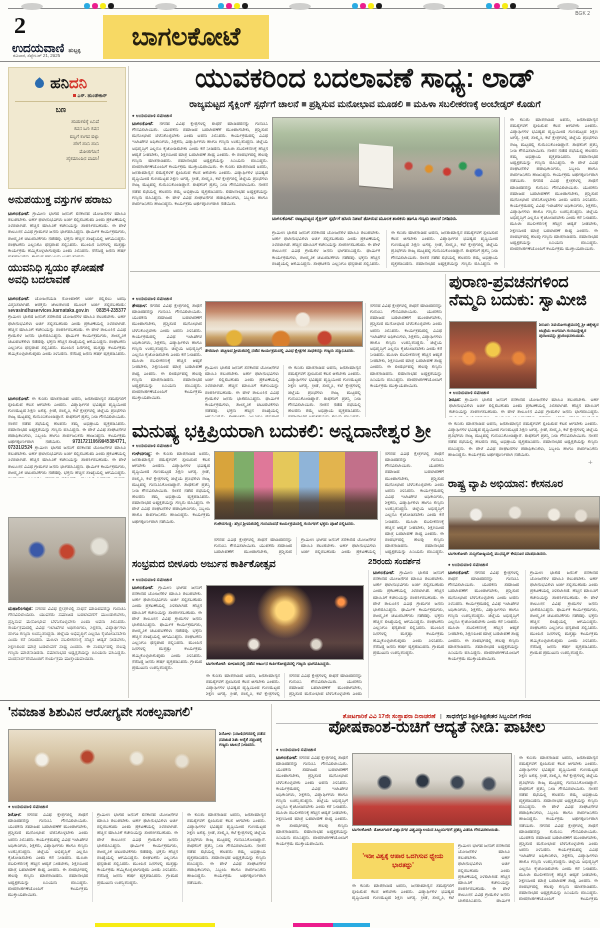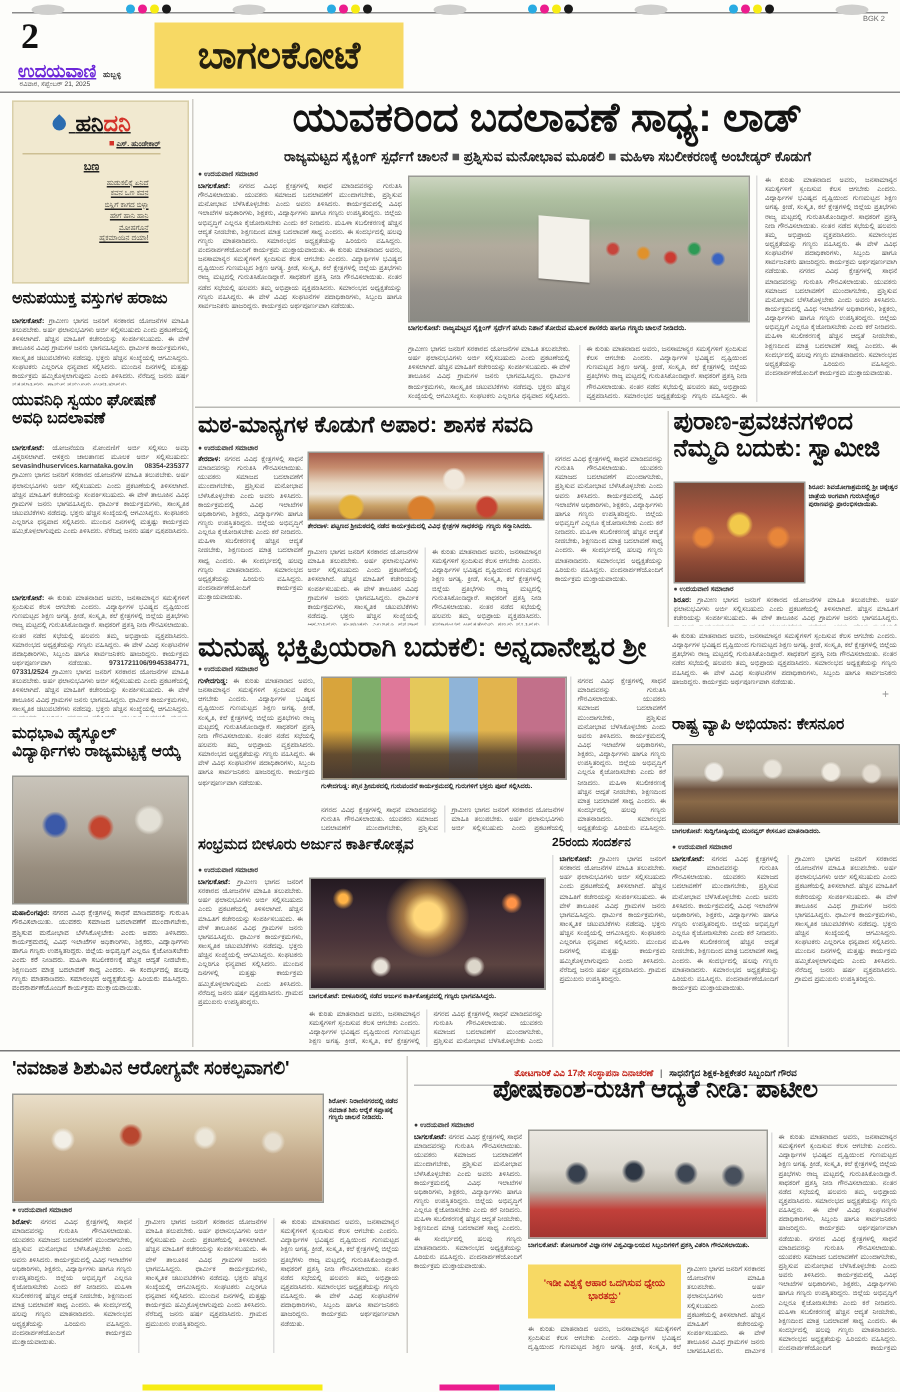--- a/index.html
+++ b/index.html
@@ -9,21 +9,21 @@
   .rule{position:absolute;background:#8a8a8a;}
   .vr{position:absolute;width:1px;background:#d0cec8;}
   .h{font-weight:bold;color:#141414;line-height:1.12;letter-spacing:0;}
   .center{text-align:center;}
   .body{font-size:4.6px;line-height:1.34;color:#3c3c3c;text-align:justify;overflow:hidden;}
   .dl{font-weight:bold;color:#0e0e0e;}
   .by{font-size:4.5px;font-weight:bold;color:#3a3a3a;}
   .cap{font-size:4.7px;font-weight:bold;color:#1c1c1c;line-height:1.3;overflow:hidden;}
   .ph{position:absolute;border:1px solid #9a9a94;overflow:hidden;}
   .sectionbox{position:absolute;display:flex;align-items:center;justify-content:center;background:#f7d964;}
-  .hanibox{position:absolute;background:#f1e9d0;border:1px solid #d9cfa9;padding:6px 18px 4px 6px;box-sizing:border-box;text-decoration:underline;}
+  .hanibox{position:absolute;background:#f1e9d0;border:1px solid #d9cfa9;padding:6px 18px 4px 6px;box-sizing:border-box;}
   .drop{display:inline-block;width:9px;height:9px;background:#2b6cb0;border-radius:50% 0 50% 50%;transform:rotate(-45deg);margin-right:2px;}
   .sq{display:inline-block;width:3px;height:3px;background:#d4332a;margin-right:2px;vertical-align:middle;}
   .poem{font-size:4.8px;line-height:1.55;color:#41403a;text-align:right;padding-right:8px;}
   .kicker{font-size:6px;font-weight:bold;line-height:1.1;}
   .quotebox{position:absolute;background:#f7d964;display:flex;align-items:center;justify-content:center;
             text-align:center;font-weight:bold;color:#c22016;font-size:6.4px;line-height:1.35;padding:3px;box-sizing:border-box;}
   .marks{position:absolute;left:0;top:906;width:600px;height:12px;display:flex;align-items:center;justify-content:space-around;}
   .ell{width:22px;height:7px;background:#cfcfcd;border-radius:50%;}
   .cmyk{display:flex;gap:2px;}
   .cmyk i{width:6px;height:6px;border-radius:50%;display:block;}
@@ -86,21 +86,21 @@
 </head>
 <body>
 
 <div class="page">
 
   <div class="rule" style="left:8px;top:8px;width:584px;height:1px;"></div>
   <div class="abs" style="right:10px;top:10px;font-size:5px;color:#666;">BGK 2</div>
 
   <div class="abs" style="left:14px;top:12px;font-family:'Liberation Serif',serif;font-size:24px;font-weight:bold;color:#111;">2</div>
   <div class="abs" style="left:12px;top:38px;">
-    <span style="font-size:12px;font-weight:bold;color:#6d28d9;text-decoration:underline;">ಉದಯವಾಣಿ</span>
+    <span style="font-size:12px;font-weight:bold;color:#0f172a;">ಉದಯವಾಣಿ</span>
     <span style="font-size:5px;font-weight:bold;color:#333;">ಹುಬ್ಬಳ್ಳಿ</span>
   </div>
   <div class="abs" style="left:13px;top:53px;font-size:4.4px;color:#3a3a3a;">ರವಿವಾರ, ಸೆಪ್ಟೆಂಬರ್ 21, 2025</div>
 
   <div class="sectionbox" style="left:103px;top:15px;width:166px;height:44px;">
     <span style="font-size:25px;font-weight:bold;color:#26200f;">ಬಾಗಲಕೋಟೆ</span>
   </div>
   <div class="rule" style="left:0;top:61px;width:600px;height:1px;"></div>
 
   <div class="vr" style="left:128px;top:66px;height:632px;"></div>
@@ -139,21 +139,20 @@
     <span>ಗ್ರಾಮೀಣ ಭಾಗದ ಜನರಿಗೆ ಸರಕಾರದ ಯೋಜನೆಗಳ ಮಾಹಿತಿ ತಲುಪಬೇಕು. ಅರ್ಹ ಫಲಾನುಭವಿಗಳು ಅರ್ಜಿ ಸಲ್ಲಿಸಬಹುದು ಎಂದು ಪ್ರಕಟಣೆಯಲ್ಲಿ ತಿಳಿಸಲಾಗಿದೆ. ಹೆಚ್ಚಿನ ಮಾಹಿತಿಗೆ ಕಚೇರಿಯನ್ನು ಸಂಪರ್ಕಿಸಬಹುದು. ಈ ವೇಳೆ ತಾಲೂಕಿನ ವಿವಿಧ ಗ್ರಾಮಗಳ ಜನರು ಭಾಗವಹಿಸಿದ್ದರು. ಧಾರ್ಮಿಕ ಕಾರ್ಯಕ್ರಮಗಳು, ಸಾಂಸ್ಕೃತಿಕ ಚಟುವಟಿಕೆಗಳು ನಡೆದವು. ಭಕ್ತರು ಹೆಚ್ಚಿನ ಸಂಖ್ಯೆಯಲ್ಲಿ ಆಗಮಿಸಿದ್ದರು. ಸಂಘಟಕರು ಎಲ್ಲರಿಗೂ ಧನ್ಯವಾದ ಸಲ್ಲಿಸಿದರು. ಮುಂದಿನ ದಿನಗಳಲ್ಲಿ ಮತ್ತಷ್ಟು ಕಾರ್ಯಕ್ರಮ ಹಮ್ಮಿಕೊಳ್ಳಲಾಗುವುದು ಎಂದು ತಿಳಿಸಿದರು. ನೆರೆದಿದ್ದ ಜನರು ಹರ್ಷ ವ್ಯಕ್ತಪಡಿಸಿದರು. ಗ್ರಾಮದ ಪ್ರಮುಖರು ಉಪಸ್ಥಿತರಿದ್ದರು.</span>
   </div>
 
   <div class="abs body" style="left:8px;top:396px;width:118px;height:82px;">
     <b class="dl">ಬಾಗಲಕೋಟೆ:</b>
     <span>ಈ ಕುರಿತು ಮಾತನಾಡಿದ ಅವರು, ಜನಸಾಮಾನ್ಯರ ಸಮಸ್ಯೆಗಳಿಗೆ ಸ್ಪಂದಿಸುವ ಕೆಲಸ ಆಗಬೇಕು ಎಂದರು. ವಿದ್ಯಾರ್ಥಿಗಳ ಭವಿಷ್ಯದ ದೃಷ್ಟಿಯಿಂದ ಗುಣಮಟ್ಟದ ಶಿಕ್ಷಣ ಅಗತ್ಯ. ಕ್ರೀಡೆ, ಸಂಸ್ಕೃತಿ, ಕಲೆ ಕ್ಷೇತ್ರಗಳಲ್ಲಿ ಜಿಲ್ಲೆಯ ಪ್ರತಿಭೆಗಳು ರಾಜ್ಯ ಮಟ್ಟದಲ್ಲಿ ಗುರುತಿಸಿಕೊಂಡಿದ್ದಾರೆ. ಸಾಧಕರಿಗೆ ಪ್ರಶಸ್ತಿ ನೀಡಿ ಗೌರವಿಸಲಾಯಿತು. ನಂತರ ನಡೆದ ಸಭೆಯಲ್ಲಿ ಹಲವರು ತಮ್ಮ ಅಭಿಪ್ರಾಯ ವ್ಯಕ್ತಪಡಿಸಿದರು. ಸಮಾರಂಭದ ಅಧ್ಯಕ್ಷತೆಯನ್ನು ಗಣ್ಯರು ವಹಿಸಿದ್ದರು. ಈ ವೇಳೆ ವಿವಿಧ ಸಂಘಟನೆಗಳ ಪದಾಧಿಕಾರಿಗಳು, ಸಿಬ್ಬಂದಿ ಹಾಗೂ ಸಾರ್ವಜನಿಕರು ಹಾಜರಿದ್ದರು. ಕಾರ್ಯಕ್ರಮ ಅರ್ಥಪೂರ್ಣವಾಗಿ ನಡೆಯಿತು.</span>
     <b>9731721106/9945384771, 07331/2524</b>
     <span>ಗ್ರಾಮೀಣ ಭಾಗದ ಜನರಿಗೆ ಸರಕಾರದ ಯೋಜನೆಗಳ ಮಾಹಿತಿ ತಲುಪಬೇಕು. ಅರ್ಹ ಫಲಾನುಭವಿಗಳು ಅರ್ಜಿ ಸಲ್ಲಿಸಬಹುದು ಎಂದು ಪ್ರಕಟಣೆಯಲ್ಲಿ ತಿಳಿಸಲಾಗಿದೆ. ಹೆಚ್ಚಿನ ಮಾಹಿತಿಗೆ ಕಚೇರಿಯನ್ನು ಸಂಪರ್ಕಿಸಬಹುದು. ಈ ವೇಳೆ ತಾಲೂಕಿನ ವಿವಿಧ ಗ್ರಾಮಗಳ ಜನರು ಭಾಗವಹಿಸಿದ್ದರು. ಧಾರ್ಮಿಕ ಕಾರ್ಯಕ್ರಮಗಳು, ಸಾಂಸ್ಕೃತಿಕ ಚಟುವಟಿಕೆಗಳು ನಡೆದವು. ಭಕ್ತರು ಹೆಚ್ಚಿನ ಸಂಖ್ಯೆಯಲ್ಲಿ ಆಗಮಿಸಿದ್ದರು. ಸಂಘಟಕರು ಎಲ್ಲರಿಗೂ ಧನ್ಯವಾದ ಸಲ್ಲಿಸಿದರು. ಮುಂದಿನ ದಿನಗಳಲ್ಲಿ ಮತ್ತಷ್ಟು ಕಾರ್ಯಕ್ರಮ ಹಮ್ಮಿಕೊಳ್ಳಲಾಗುವುದು ಎಂದು ತಿಳಿಸಿದರು. ನೆರೆದಿದ್ದ ಜನರು ಹರ್ಷ ವ್ಯಕ್ತಪಡಿಸಿದರು. ಗ್ರಾಮದ ಪ್ರಮುಖರು ಉಪಸ್ಥಿತರಿದ್ದರು.</span>
   </div>
 
-  <div class="abs h" style="left:8px;top:484px;width:118px;font-size:10.5px;">ಮಧಭಾವಿ ಹೈಸ್ಕೂಲ್ ವಿದ್ಯಾರ್ಥಿಗಳು ರಾಜ್ಯಮಟ್ಟಕ್ಕೆ ಆಯ್ಕೆ</div>
   <div class="ph ph-mudhol" style="left:8px;top:517px;width:116px;height:84px;"></div>
   <div class="abs body" style="left:8px;top:606px;width:118px;height:88px;font-size:4.7px;">
     <b class="dl">ಮಹಾಲಿಂಗಪುರ:</b> <span>ನಗರದ ವಿವಿಧ ಕ್ಷೇತ್ರಗಳಲ್ಲಿ ಸಾಧನೆ ಮಾಡಿದವರನ್ನು ಗುರುತಿಸಿ ಗೌರವಿಸಲಾಯಿತು. ಯುವಕರು ಸಮಾಜದ ಬದಲಾವಣೆಗೆ ಮುಂದಾಗಬೇಕು, ಪ್ರಶ್ನಿಸುವ ಮನೋಭಾವ ಬೆಳೆಸಿಕೊಳ್ಳಬೇಕು ಎಂದು ಅವರು ತಿಳಿಸಿದರು. ಕಾರ್ಯಕ್ರಮದಲ್ಲಿ ವಿವಿಧ ಇಲಾಖೆಗಳ ಅಧಿಕಾರಿಗಳು, ಶಿಕ್ಷಕರು, ವಿದ್ಯಾರ್ಥಿಗಳು ಹಾಗೂ ಗಣ್ಯರು ಉಪಸ್ಥಿತರಿದ್ದರು. ಜಿಲ್ಲೆಯ ಅಭಿವೃದ್ಧಿಗೆ ಎಲ್ಲರೂ ಕೈಜೋಡಿಸಬೇಕು ಎಂದು ಕರೆ ನೀಡಿದರು. ಮಹಿಳಾ ಸಬಲೀಕರಣಕ್ಕೆ ಹೆಚ್ಚಿನ ಆದ್ಯತೆ ನೀಡಬೇಕು, ಶಿಕ್ಷಣದಿಂದ ಮಾತ್ರ ಬದಲಾವಣೆ ಸಾಧ್ಯ ಎಂದರು. ಈ ಸಂದರ್ಭದಲ್ಲಿ ಹಲವು ಗಣ್ಯರು ಮಾತನಾಡಿದರು. ಸಮಾರಂಭದ ಅಧ್ಯಕ್ಷತೆಯನ್ನು ಹಿರಿಯರು ವಹಿಸಿದ್ದರು. ವಂದನಾರ್ಪಣೆಯೊಂದಿಗೆ ಕಾರ್ಯಕ್ರಮ ಮುಕ್ತಾಯವಾಯಿತು.</span>
   </div>
 
   <div class="abs h center" style="left:132px;top:63px;width:466px;font-size:27px;">ಯುವಕರಿಂದ ಬದಲಾವಣೆ ಸಾಧ್ಯ: ಲಾಡ್</div>
   <div class="abs h center" style="left:130px;top:99px;width:470px;font-size:9px;color:#222;text-align:center;">
     <span>ರಾಜ್ಯಮಟ್ಟದ ಸೈಕ್ಲಿಂಗ್ ಸ್ಪರ್ಧೆಗೆ ಚಾಲನೆ</span>
     <span style="color:#555;">■</span>
     <span>ಪ್ರಶ್ನಿಸುವ ಮನೋಭಾವ ಮೂಡಲಿ</span>
@@ -175,21 +174,20 @@
 
   <div class="abs body" style="left:272px;top:230px;width:108px;height:38px;">ಗ್ರಾಮೀಣ ಭಾಗದ ಜನರಿಗೆ ಸರಕಾರದ ಯೋಜನೆಗಳ ಮಾಹಿತಿ ತಲುಪಬೇಕು. ಅರ್ಹ ಫಲಾನುಭವಿಗಳು ಅರ್ಜಿ ಸಲ್ಲಿಸಬಹುದು ಎಂದು ಪ್ರಕಟಣೆಯಲ್ಲಿ ತಿಳಿಸಲಾಗಿದೆ. ಹೆಚ್ಚಿನ ಮಾಹಿತಿಗೆ ಕಚೇರಿಯನ್ನು ಸಂಪರ್ಕಿಸಬಹುದು. ಈ ವೇಳೆ ತಾಲೂಕಿನ ವಿವಿಧ ಗ್ರಾಮಗಳ ಜನರು ಭಾಗವಹಿಸಿದ್ದರು. ಧಾರ್ಮಿಕ ಕಾರ್ಯಕ್ರಮಗಳು, ಸಾಂಸ್ಕೃತಿಕ ಚಟುವಟಿಕೆಗಳು ನಡೆದವು. ಭಕ್ತರು ಹೆಚ್ಚಿನ ಸಂಖ್ಯೆಯಲ್ಲಿ ಆಗಮಿಸಿದ್ದರು. ಸಂಘಟಕರು ಎಲ್ಲರಿಗೂ ಧನ್ಯವಾದ ಸಲ್ಲಿಸಿದರು. ಮುಂದಿನ ದಿನಗಳಲ್ಲಿ ಮತ್ತಷ್ಟು ಕಾರ್ಯಕ್ರಮ ಹಮ್ಮಿಕೊಳ್ಳಲಾಗುವುದು ಎಂದು ತಿಳಿಸಿದರು. ನೆರೆದಿದ್ದ ಜನರು ಹರ್ಷ ವ್ಯಕ್ತಪಡಿಸಿದರು. ಗ್ರಾಮದ ಪ್ರಮುಖರು ಉಪಸ್ಥಿತರಿದ್ದರು.</div>
   <div class="abs body" style="left:386px;top:230px;width:112px;height:38px;border-left:1px solid #ddd;padding-left:4px;box-sizing:border-box;">ಈ ಕುರಿತು ಮಾತನಾಡಿದ ಅವರು, ಜನಸಾಮಾನ್ಯರ ಸಮಸ್ಯೆಗಳಿಗೆ ಸ್ಪಂದಿಸುವ ಕೆಲಸ ಆಗಬೇಕು ಎಂದರು. ವಿದ್ಯಾರ್ಥಿಗಳ ಭವಿಷ್ಯದ ದೃಷ್ಟಿಯಿಂದ ಗುಣಮಟ್ಟದ ಶಿಕ್ಷಣ ಅಗತ್ಯ. ಕ್ರೀಡೆ, ಸಂಸ್ಕೃತಿ, ಕಲೆ ಕ್ಷೇತ್ರಗಳಲ್ಲಿ ಜಿಲ್ಲೆಯ ಪ್ರತಿಭೆಗಳು ರಾಜ್ಯ ಮಟ್ಟದಲ್ಲಿ ಗುರುತಿಸಿಕೊಂಡಿದ್ದಾರೆ. ಸಾಧಕರಿಗೆ ಪ್ರಶಸ್ತಿ ನೀಡಿ ಗೌರವಿಸಲಾಯಿತು. ನಂತರ ನಡೆದ ಸಭೆಯಲ್ಲಿ ಹಲವರು ತಮ್ಮ ಅಭಿಪ್ರಾಯ ವ್ಯಕ್ತಪಡಿಸಿದರು. ಸಮಾರಂಭದ ಅಧ್ಯಕ್ಷತೆಯನ್ನು ಗಣ್ಯರು ವಹಿಸಿದ್ದರು. ಈ ವೇಳೆ ವಿವಿಧ ಸಂಘಟನೆಗಳ ಪದಾಧಿಕಾರಿಗಳು, ಸಿಬ್ಬಂದಿ ಹಾಗೂ ಸಾರ್ವಜನಿಕರು ಹಾಜರಿದ್ದರು. ಕಾರ್ಯಕ್ರಮ ಅರ್ಥಪೂರ್ಣವಾಗಿ ನಡೆಯಿತು.</div>
   <div class="abs body" style="left:504px;top:117px;width:94px;height:151px;border-left:1px solid #ddd;padding-left:5px;box-sizing:border-box;">
     <span>ಈ ಕುರಿತು ಮಾತನಾಡಿದ ಅವರು, ಜನಸಾಮಾನ್ಯರ ಸಮಸ್ಯೆಗಳಿಗೆ ಸ್ಪಂದಿಸುವ ಕೆಲಸ ಆಗಬೇಕು ಎಂದರು. ವಿದ್ಯಾರ್ಥಿಗಳ ಭವಿಷ್ಯದ ದೃಷ್ಟಿಯಿಂದ ಗುಣಮಟ್ಟದ ಶಿಕ್ಷಣ ಅಗತ್ಯ. ಕ್ರೀಡೆ, ಸಂಸ್ಕೃತಿ, ಕಲೆ ಕ್ಷೇತ್ರಗಳಲ್ಲಿ ಜಿಲ್ಲೆಯ ಪ್ರತಿಭೆಗಳು ರಾಜ್ಯ ಮಟ್ಟದಲ್ಲಿ ಗುರುತಿಸಿಕೊಂಡಿದ್ದಾರೆ. ಸಾಧಕರಿಗೆ ಪ್ರಶಸ್ತಿ ನೀಡಿ ಗೌರವಿಸಲಾಯಿತು. ನಂತರ ನಡೆದ ಸಭೆಯಲ್ಲಿ ಹಲವರು ತಮ್ಮ ಅಭಿಪ್ರಾಯ ವ್ಯಕ್ತಪಡಿಸಿದರು. ಸಮಾರಂಭದ ಅಧ್ಯಕ್ಷತೆಯನ್ನು ಗಣ್ಯರು ವಹಿಸಿದ್ದರು. ಈ ವೇಳೆ ವಿವಿಧ ಸಂಘಟನೆಗಳ ಪದಾಧಿಕಾರಿಗಳು, ಸಿಬ್ಬಂದಿ ಹಾಗೂ ಸಾರ್ವಜನಿಕರು ಹಾಜರಿದ್ದರು. ಕಾರ್ಯಕ್ರಮ ಅರ್ಥಪೂರ್ಣವಾಗಿ ನಡೆಯಿತು.</span>
     <span>ನಗರದ ವಿವಿಧ ಕ್ಷೇತ್ರಗಳಲ್ಲಿ ಸಾಧನೆ ಮಾಡಿದವರನ್ನು ಗುರುತಿಸಿ ಗೌರವಿಸಲಾಯಿತು. ಯುವಕರು ಸಮಾಜದ ಬದಲಾವಣೆಗೆ ಮುಂದಾಗಬೇಕು, ಪ್ರಶ್ನಿಸುವ ಮನೋಭಾವ ಬೆಳೆಸಿಕೊಳ್ಳಬೇಕು ಎಂದು ಅವರು ತಿಳಿಸಿದರು. ಕಾರ್ಯಕ್ರಮದಲ್ಲಿ ವಿವಿಧ ಇಲಾಖೆಗಳ ಅಧಿಕಾರಿಗಳು, ಶಿಕ್ಷಕರು, ವಿದ್ಯಾರ್ಥಿಗಳು ಹಾಗೂ ಗಣ್ಯರು ಉಪಸ್ಥಿತರಿದ್ದರು. ಜಿಲ್ಲೆಯ ಅಭಿವೃದ್ಧಿಗೆ ಎಲ್ಲರೂ ಕೈಜೋಡಿಸಬೇಕು ಎಂದು ಕರೆ ನೀಡಿದರು. ಮಹಿಳಾ ಸಬಲೀಕರಣಕ್ಕೆ ಹೆಚ್ಚಿನ ಆದ್ಯತೆ ನೀಡಬೇಕು, ಶಿಕ್ಷಣದಿಂದ ಮಾತ್ರ ಬದಲಾವಣೆ ಸಾಧ್ಯ ಎಂದರು. ಈ ಸಂದರ್ಭದಲ್ಲಿ ಹಲವು ಗಣ್ಯರು ಮಾತನಾಡಿದರು. ಸಮಾರಂಭದ ಅಧ್ಯಕ್ಷತೆಯನ್ನು ಹಿರಿಯರು ವಹಿಸಿದ್ದರು. ವಂದನಾರ್ಪಣೆಯೊಂದಿಗೆ ಕಾರ್ಯಕ್ರಮ ಮುಕ್ತಾಯವಾಯಿತು.</span>
   </div>
 
   <div class="rule" style="left:130px;top:271px;width:470px;height:1px;background:#b9b9b4;"></div>
 
-  <div class="abs h" style="left:132px;top:276px;width:320px;font-size:15px;">ಮಠ-ಮಾನ್ಯಗಳ ಕೊಡುಗೆ ಅಪಾರ: ಶಾಸಕ ಸವದಿ</div>
   <div class="abs by" style="left:132px;top:296px;">● ಉದಯವಾಣಿ ಸಮಾಚಾರ</div>
   <div class="abs body" style="left:132px;top:303px;width:70px;height:114px;">
     <b class="dl">ತೇರದಾಳ:</b> <span>ನಗರದ ವಿವಿಧ ಕ್ಷೇತ್ರಗಳಲ್ಲಿ ಸಾಧನೆ ಮಾಡಿದವರನ್ನು ಗುರುತಿಸಿ ಗೌರವಿಸಲಾಯಿತು. ಯುವಕರು ಸಮಾಜದ ಬದಲಾವಣೆಗೆ ಮುಂದಾಗಬೇಕು, ಪ್ರಶ್ನಿಸುವ ಮನೋಭಾವ ಬೆಳೆಸಿಕೊಳ್ಳಬೇಕು ಎಂದು ಅವರು ತಿಳಿಸಿದರು. ಕಾರ್ಯಕ್ರಮದಲ್ಲಿ ವಿವಿಧ ಇಲಾಖೆಗಳ ಅಧಿಕಾರಿಗಳು, ಶಿಕ್ಷಕರು, ವಿದ್ಯಾರ್ಥಿಗಳು ಹಾಗೂ ಗಣ್ಯರು ಉಪಸ್ಥಿತರಿದ್ದರು. ಜಿಲ್ಲೆಯ ಅಭಿವೃದ್ಧಿಗೆ ಎಲ್ಲರೂ ಕೈಜೋಡಿಸಬೇಕು ಎಂದು ಕರೆ ನೀಡಿದರು. ಮಹಿಳಾ ಸಬಲೀಕರಣಕ್ಕೆ ಹೆಚ್ಚಿನ ಆದ್ಯತೆ ನೀಡಬೇಕು, ಶಿಕ್ಷಣದಿಂದ ಮಾತ್ರ ಬದಲಾವಣೆ ಸಾಧ್ಯ ಎಂದರು. ಈ ಸಂದರ್ಭದಲ್ಲಿ ಹಲವು ಗಣ್ಯರು ಮಾತನಾಡಿದರು. ಸಮಾರಂಭದ ಅಧ್ಯಕ್ಷತೆಯನ್ನು ಹಿರಿಯರು ವಹಿಸಿದ್ದರು. ವಂದನಾರ್ಪಣೆಯೊಂದಿಗೆ ಕಾರ್ಯಕ್ರಮ ಮುಕ್ತಾಯವಾಯಿತು.</span>
   </div>
   <div class="ph ph-stage" style="left:205px;top:301px;width:156px;height:44px;"></div>
   <div class="abs cap" style="left:205px;top:348px;width:156px;height:14px;font-size:4.4px;">ತೇರದಾಳ: ಪಟ್ಟಣದ ಶ್ರೀಮಠದಲ್ಲಿ ನಡೆದ ಕಾರ್ಯಕ್ರಮದಲ್ಲಿ ವಿವಿಧ ಕ್ಷೇತ್ರಗಳ ಸಾಧಕರನ್ನು ಗಣ್ಯರು ಸನ್ಮಾನಿಸಿದರು.</div>
   <div class="abs body" style="left:205px;top:365px;width:74px;height:52px;">ಗ್ರಾಮೀಣ ಭಾಗದ ಜನರಿಗೆ ಸರಕಾರದ ಯೋಜನೆಗಳ ಮಾಹಿತಿ ತಲುಪಬೇಕು. ಅರ್ಹ ಫಲಾನುಭವಿಗಳು ಅರ್ಜಿ ಸಲ್ಲಿಸಬಹುದು ಎಂದು ಪ್ರಕಟಣೆಯಲ್ಲಿ ತಿಳಿಸಲಾಗಿದೆ. ಹೆಚ್ಚಿನ ಮಾಹಿತಿಗೆ ಕಚೇರಿಯನ್ನು ಸಂಪರ್ಕಿಸಬಹುದು. ಈ ವೇಳೆ ತಾಲೂಕಿನ ವಿವಿಧ ಗ್ರಾಮಗಳ ಜನರು ಭಾಗವಹಿಸಿದ್ದರು. ಧಾರ್ಮಿಕ ಕಾರ್ಯಕ್ರಮಗಳು, ಸಾಂಸ್ಕೃತಿಕ ಚಟುವಟಿಕೆಗಳು ನಡೆದವು. ಭಕ್ತರು ಹೆಚ್ಚಿನ ಸಂಖ್ಯೆಯಲ್ಲಿ ಆಗಮಿಸಿದ್ದರು. ಸಂಘಟಕರು ಎಲ್ಲರಿಗೂ ಧನ್ಯವಾದ ಸಲ್ಲಿಸಿದರು. ಮುಂದಿನ ದಿನಗಳಲ್ಲಿ ಮತ್ತಷ್ಟು ಕಾರ್ಯಕ್ರಮ ಹಮ್ಮಿಕೊಳ್ಳಲಾಗುವುದು ಎಂದು ತಿಳಿಸಿದರು. ನೆರೆದಿದ್ದ ಜನರು ಹರ್ಷ ವ್ಯಕ್ತಪಡಿಸಿದರು. ಗ್ರಾಮದ ಪ್ರಮುಖರು ಉಪಸ್ಥಿತರಿದ್ದರು.</div>
   <div class="abs body" style="left:283px;top:365px;width:78px;height:52px;border-left:1px solid #ddd;padding-left:4px;box-sizing:border-box;">ಈ ಕುರಿತು ಮಾತನಾಡಿದ ಅವರು, ಜನಸಾಮಾನ್ಯರ ಸಮಸ್ಯೆಗಳಿಗೆ ಸ್ಪಂದಿಸುವ ಕೆಲಸ ಆಗಬೇಕು ಎಂದರು. ವಿದ್ಯಾರ್ಥಿಗಳ ಭವಿಷ್ಯದ ದೃಷ್ಟಿಯಿಂದ ಗುಣಮಟ್ಟದ ಶಿಕ್ಷಣ ಅಗತ್ಯ. ಕ್ರೀಡೆ, ಸಂಸ್ಕೃತಿ, ಕಲೆ ಕ್ಷೇತ್ರಗಳಲ್ಲಿ ಜಿಲ್ಲೆಯ ಪ್ರತಿಭೆಗಳು ರಾಜ್ಯ ಮಟ್ಟದಲ್ಲಿ ಗುರುತಿಸಿಕೊಂಡಿದ್ದಾರೆ. ಸಾಧಕರಿಗೆ ಪ್ರಶಸ್ತಿ ನೀಡಿ ಗೌರವಿಸಲಾಯಿತು. ನಂತರ ನಡೆದ ಸಭೆಯಲ್ಲಿ ಹಲವರು ತಮ್ಮ ಅಭಿಪ್ರಾಯ ವ್ಯಕ್ತಪಡಿಸಿದರು. ಸಮಾರಂಭದ ಅಧ್ಯಕ್ಷತೆಯನ್ನು ಗಣ್ಯರು ವಹಿಸಿದ್ದರು. ಈ ವೇಳೆ ವಿವಿಧ ಸಂಘಟನೆಗಳ ಪದಾಧಿಕಾರಿಗಳು, ಸಿಬ್ಬಂದಿ ಹಾಗೂ ಸಾರ್ವಜನಿಕರು ಹಾಜರಿದ್ದರು. ಕಾರ್ಯಕ್ರಮ ಅರ್ಥಪೂರ್ಣವಾಗಿ ನಡೆಯಿತು.</div>
   <div class="abs body" style="left:365px;top:303px;width:77px;height:114px;border-left:1px solid #ddd;padding-left:4px;box-sizing:border-box;">ನಗರದ ವಿವಿಧ ಕ್ಷೇತ್ರಗಳಲ್ಲಿ ಸಾಧನೆ ಮಾಡಿದವರನ್ನು ಗುರುತಿಸಿ ಗೌರವಿಸಲಾಯಿತು. ಯುವಕರು ಸಮಾಜದ ಬದಲಾವಣೆಗೆ ಮುಂದಾಗಬೇಕು, ಪ್ರಶ್ನಿಸುವ ಮನೋಭಾವ ಬೆಳೆಸಿಕೊಳ್ಳಬೇಕು ಎಂದು ಅವರು ತಿಳಿಸಿದರು. ಕಾರ್ಯಕ್ರಮದಲ್ಲಿ ವಿವಿಧ ಇಲಾಖೆಗಳ ಅಧಿಕಾರಿಗಳು, ಶಿಕ್ಷಕರು, ವಿದ್ಯಾರ್ಥಿಗಳು ಹಾಗೂ ಗಣ್ಯರು ಉಪಸ್ಥಿತರಿದ್ದರು. ಜಿಲ್ಲೆಯ ಅಭಿವೃದ್ಧಿಗೆ ಎಲ್ಲರೂ ಕೈಜೋಡಿಸಬೇಕು ಎಂದು ಕರೆ ನೀಡಿದರು. ಮಹಿಳಾ ಸಬಲೀಕರಣಕ್ಕೆ ಹೆಚ್ಚಿನ ಆದ್ಯತೆ ನೀಡಬೇಕು, ಶಿಕ್ಷಣದಿಂದ ಮಾತ್ರ ಬದಲಾವಣೆ ಸಾಧ್ಯ ಎಂದರು. ಈ ಸಂದರ್ಭದಲ್ಲಿ ಹಲವು ಗಣ್ಯರು ಮಾತನಾಡಿದರು. ಸಮಾರಂಭದ ಅಧ್ಯಕ್ಷತೆಯನ್ನು ಹಿರಿಯರು ವಹಿಸಿದ್ದರು. ವಂದನಾರ್ಪಣೆಯೊಂದಿಗೆ ಕಾರ್ಯಕ್ರಮ ಮುಕ್ತಾಯವಾಯಿತು.</div>
 

